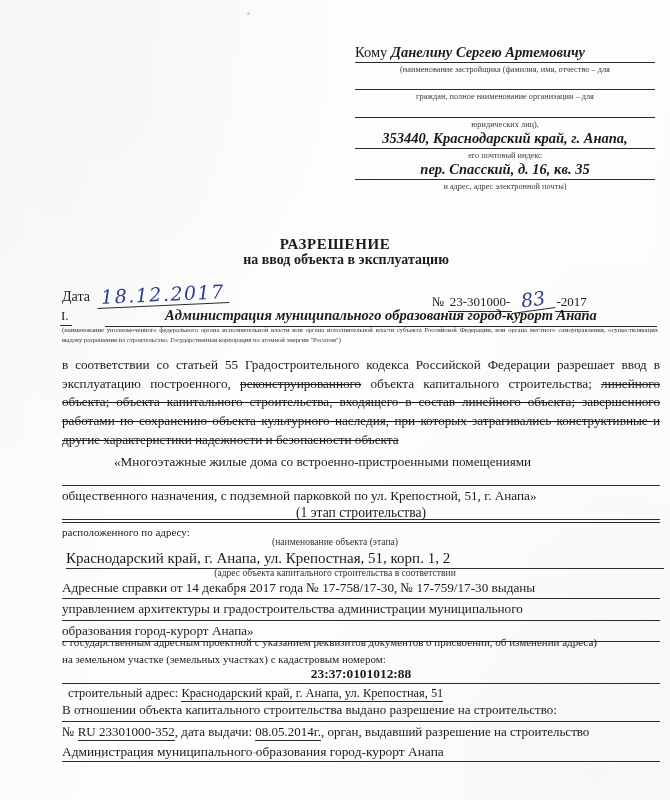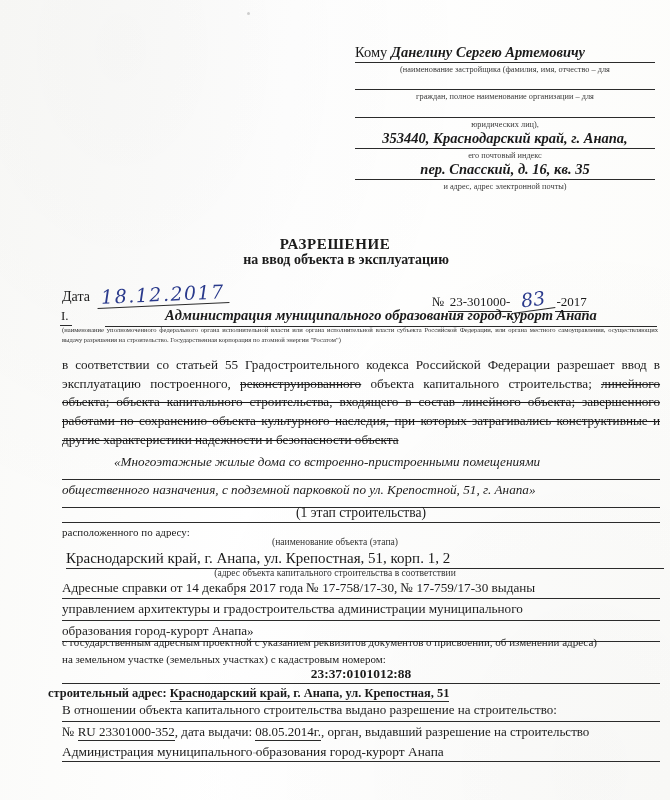--- a/index.html
+++ b/index.html
@@ -201,22 +201,21 @@
     left: 62px;
     top: 452px;
     width: 598px;
     font-size: 13.2px;
     line-height: 1.45;
     text-align: justify;
   }
   .object-name .ln {
     border-bottom: 1px solid #2b2b2b;
     display: block;
-    padding-bottom: 8px;
-    font-style: italic;
+    padding-bottom: 14px;
   }
   .ln-indent { text-indent: 52px; }
 
   .cap-center {
     position: absolute;
     width: 100%;
     text-align: center;
     font-size: 9.6px;
     color: #333;
   }
@@ -283,25 +282,24 @@
     width: 598px;
     text-align: center;
     font-size: 13.4px;
     border-bottom: 1px solid #2b2b2b;
     padding-bottom: 1px;
     font-weight: bold;
   }
 
   .build-addr {
     position: absolute;
-    left: 48px;
+    left: 68px;
     top: 686px;
     width: 598px;
     font-size: 12.4px;
-    font-weight: bold;
   }
   .build-addr .u {
     border-bottom: 1px solid #2b2b2b;
     padding-bottom: 1px;
   }
 
   .permit-par {
     position: absolute;
     left: 62px;
     top: 700px;

